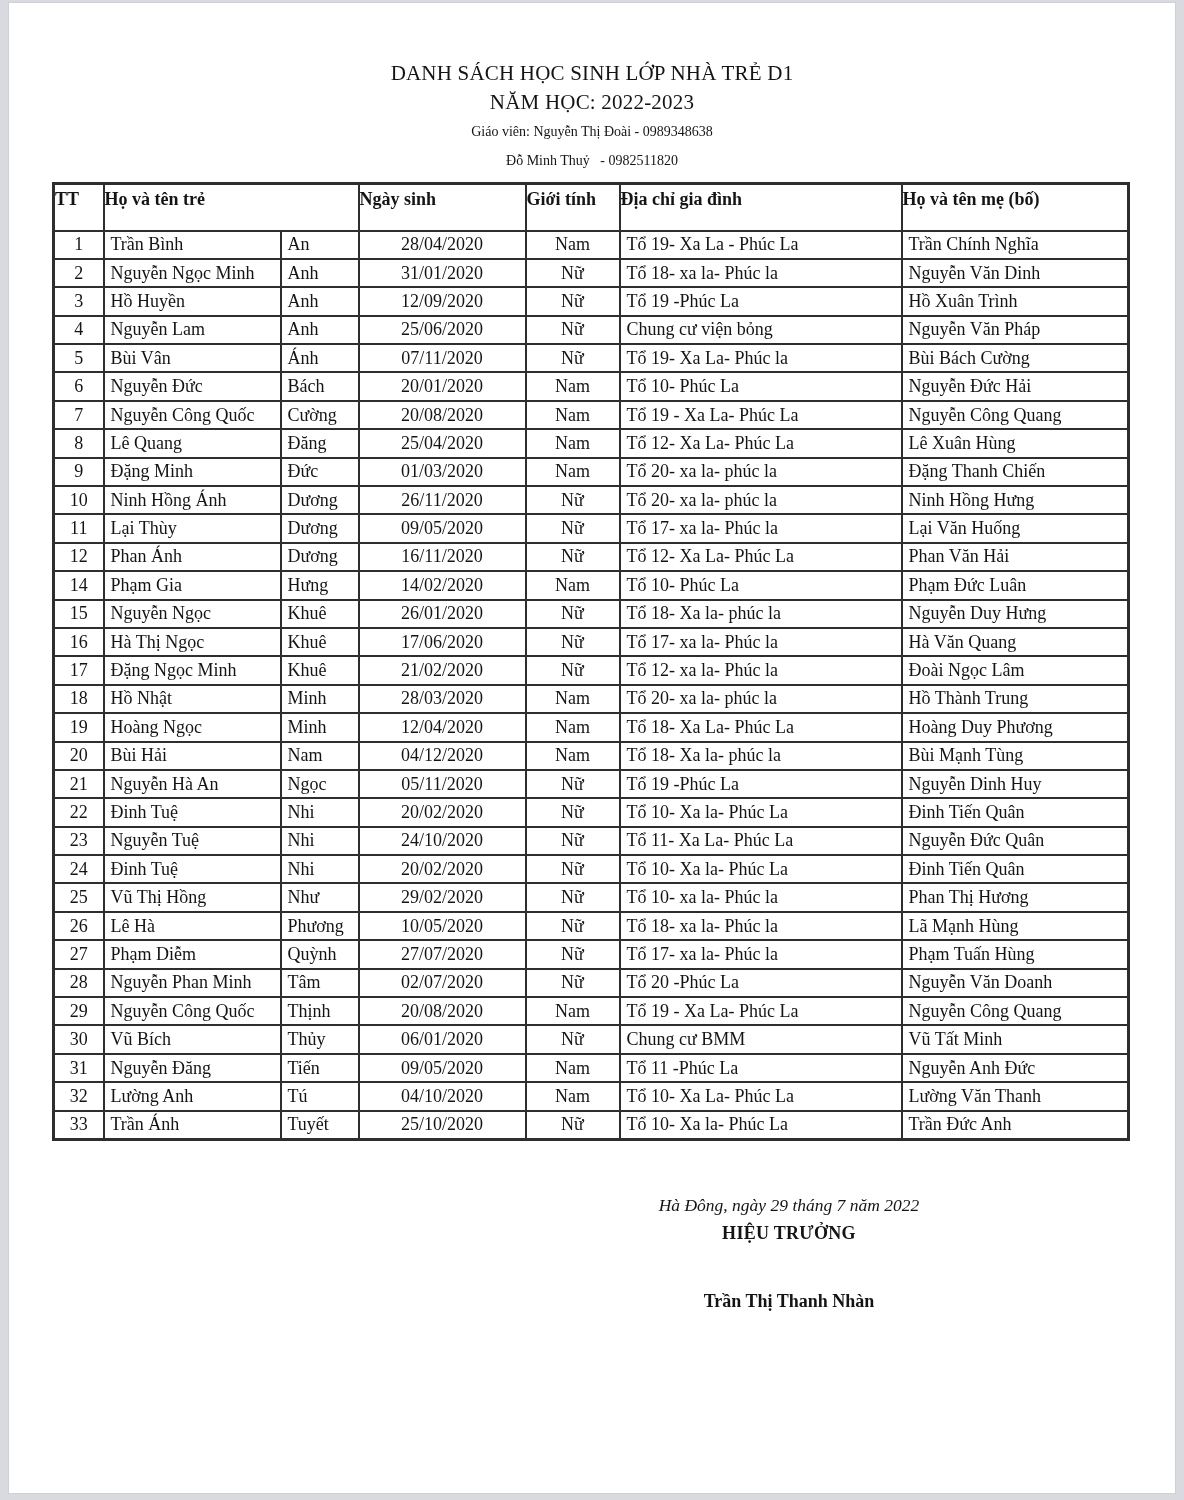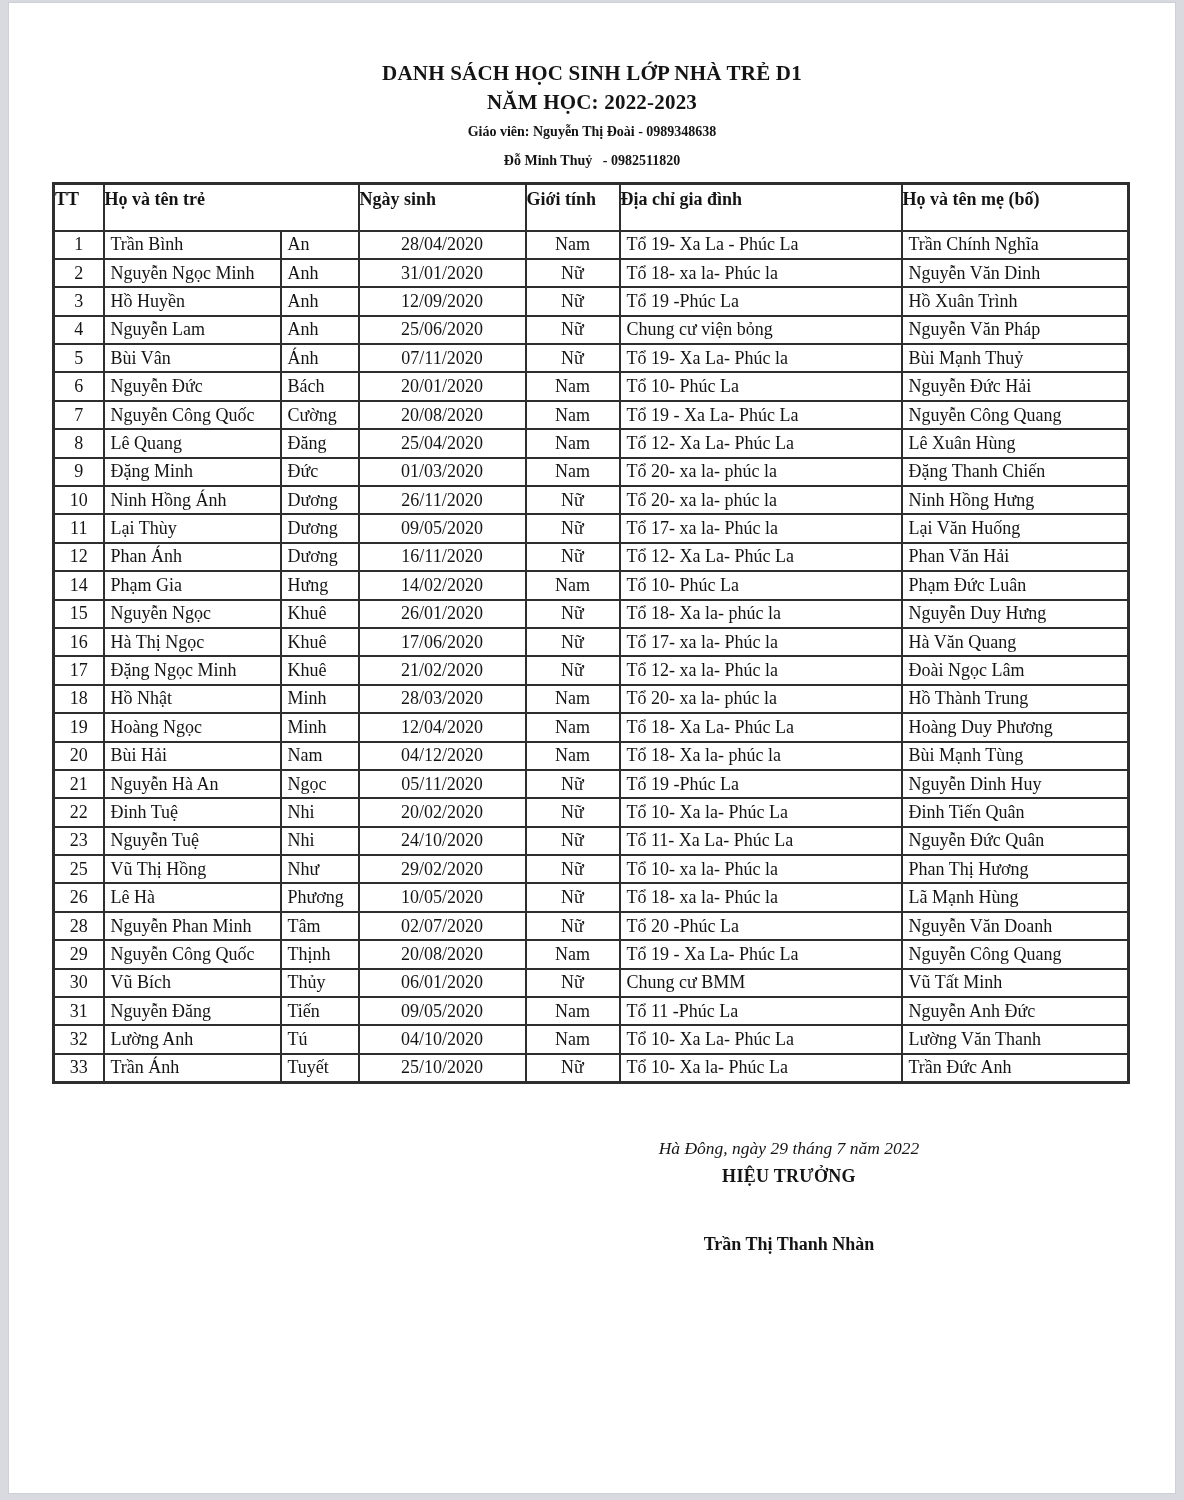--- a/index.html
+++ b/index.html
@@ -16,21 +16,21 @@
     width: 1168px; height: 1492px;
     background: #ffffff;
     border: 1px solid #cfcfd8;
   }
   .doc-header {
     padding-top: 56px;
     text-align: center;
   }
   .doc-header .line {
     line-height: 29px;
-    font-weight: bold;
+    font-weight: normal;
     white-space: pre-wrap;
     text-align: center;
   }
   .doc-header .line.big { font-size: 21px; letter-spacing: 0.2px; }
   .doc-header .line.med { font-size: 14px; }
 
   table.roster {
     margin-left: 43px;
     margin-top: 7px;
     border-collapse: collapse;
@@ -163,21 +163,21 @@
           <td class="al-l">Chung cư viện bỏng</td>
           <td class="al-l">Nguyễn Văn Pháp</td>
         </tr>
         <tr>
           <td class="al-c">5</td>
           <td class="al-l">Bùi Vân</td>
           <td class="al-l">Ánh</td>
           <td class="al-c">07/11/2020</td>
           <td class="al-c">Nữ</td>
           <td class="al-l">Tổ 19- Xa La- Phúc la</td>
-          <td class="al-l">Bùi Mạnh Thuỷ</td>
+          <td class="al-l">Bùi Bách Cường</td>
         </tr>
         <tr>
           <td class="al-c">6</td>
           <td class="al-l">Nguyễn Đức</td>
           <td class="al-l">Bách</td>
           <td class="al-c">20/01/2020</td>
           <td class="al-c">Nam</td>
           <td class="al-l">Tổ 10- Phúc La</td>
           <td class="al-l">Nguyễn Đức Hải</td>
         </tr>
@@ -319,36 +319,54 @@
         <tr>
           <td class="al-c">23</td>
           <td class="al-l">Nguyễn Tuệ</td>
           <td class="al-l">Nhi</td>
           <td class="al-c">24/10/2020</td>
           <td class="al-c">Nữ</td>
           <td class="al-l">Tổ 11- Xa La- Phúc La</td>
           <td class="al-l">Nguyễn Đức Quân</td>
         </tr>
         <tr>
+          <td class="al-c">24</td>
+          <td class="al-l">Đinh Tuệ</td>
+          <td class="al-l">Nhi</td>
+          <td class="al-c">20/02/2020</td>
+          <td class="al-c">Nữ</td>
+          <td class="al-l">Tổ 10- Xa la- Phúc La</td>
+          <td class="al-l">Đinh Tiến Quân</td>
+        </tr>
+        <tr>
           <td class="al-c">25</td>
           <td class="al-l">Vũ Thị Hồng</td>
           <td class="al-l">Như</td>
           <td class="al-c">29/02/2020</td>
           <td class="al-c">Nữ</td>
           <td class="al-l">Tổ 10- xa la- Phúc la</td>
           <td class="al-l">Phan Thị Hương</td>
         </tr>
         <tr>
           <td class="al-c">26</td>
           <td class="al-l">Lê Hà</td>
           <td class="al-l">Phương</td>
           <td class="al-c">10/05/2020</td>
           <td class="al-c">Nữ</td>
           <td class="al-l">Tổ 18- xa la- Phúc la</td>
           <td class="al-l">Lã Mạnh Hùng</td>
+        </tr>
+        <tr>
+          <td class="al-c">27</td>
+          <td class="al-l">Phạm Diễm</td>
+          <td class="al-l">Quỳnh</td>
+          <td class="al-c">27/07/2020</td>
+          <td class="al-c">Nữ</td>
+          <td class="al-l">Tổ 17- xa la- Phúc la</td>
+          <td class="al-l">Phạm Tuấn Hùng</td>
         </tr>
         <tr>
           <td class="al-c">28</td>
           <td class="al-l">Nguyễn Phan Minh</td>
           <td class="al-l">Tâm</td>
           <td class="al-c">02/07/2020</td>
           <td class="al-c">Nữ</td>
           <td class="al-l">Tổ 20 -Phúc La</td>
           <td class="al-l">Nguyễn Văn Doanh</td>
         </tr>

